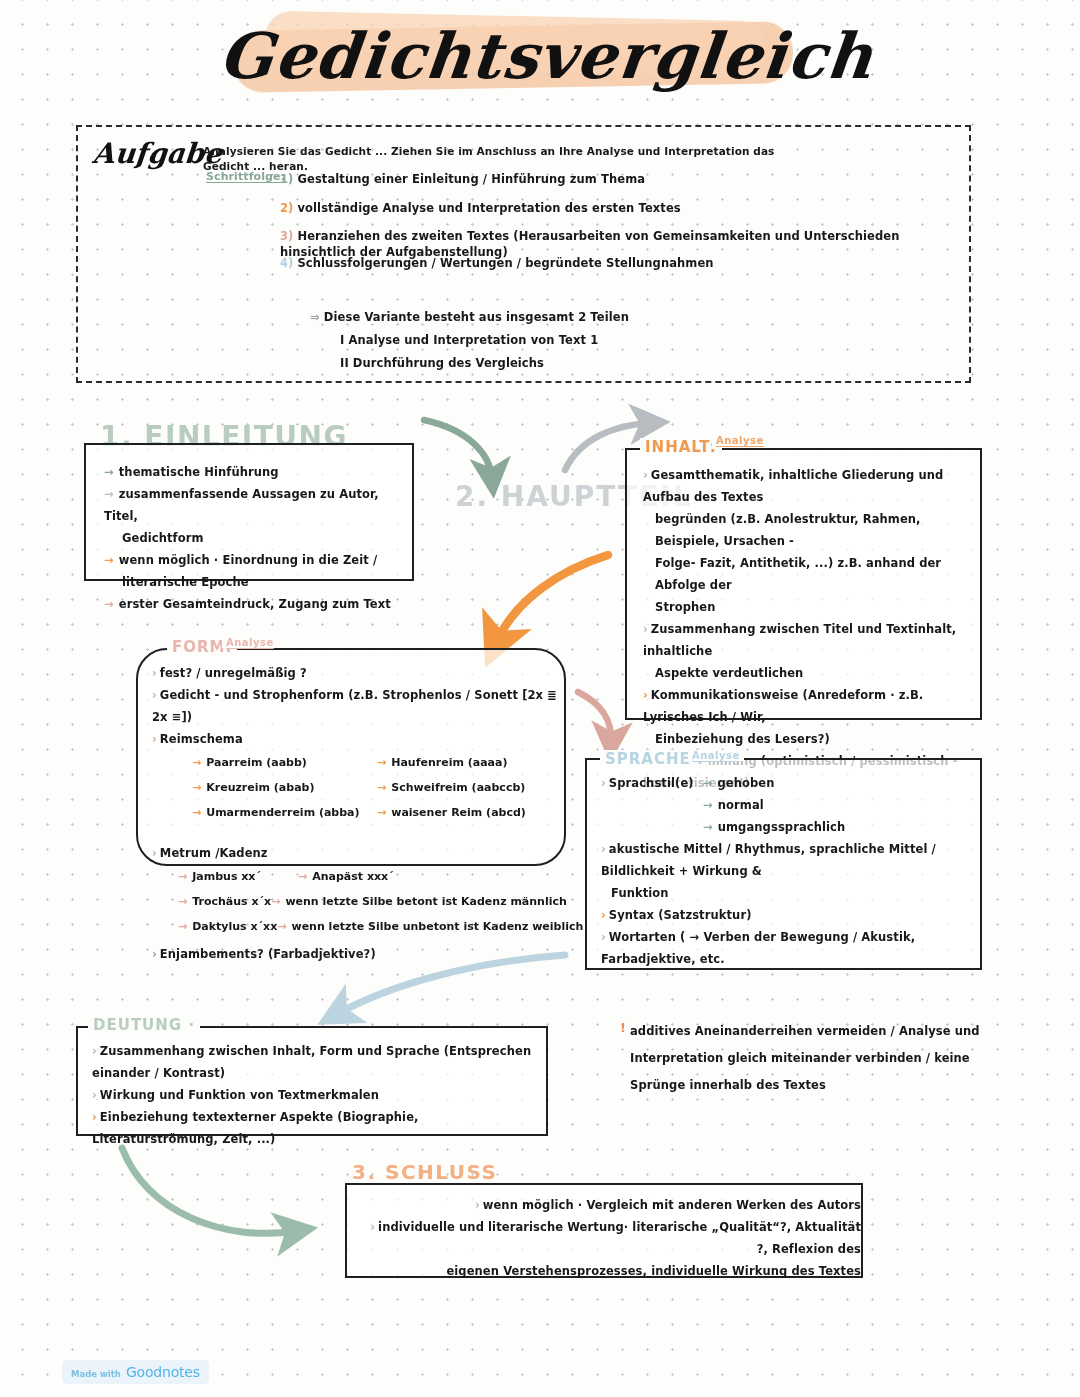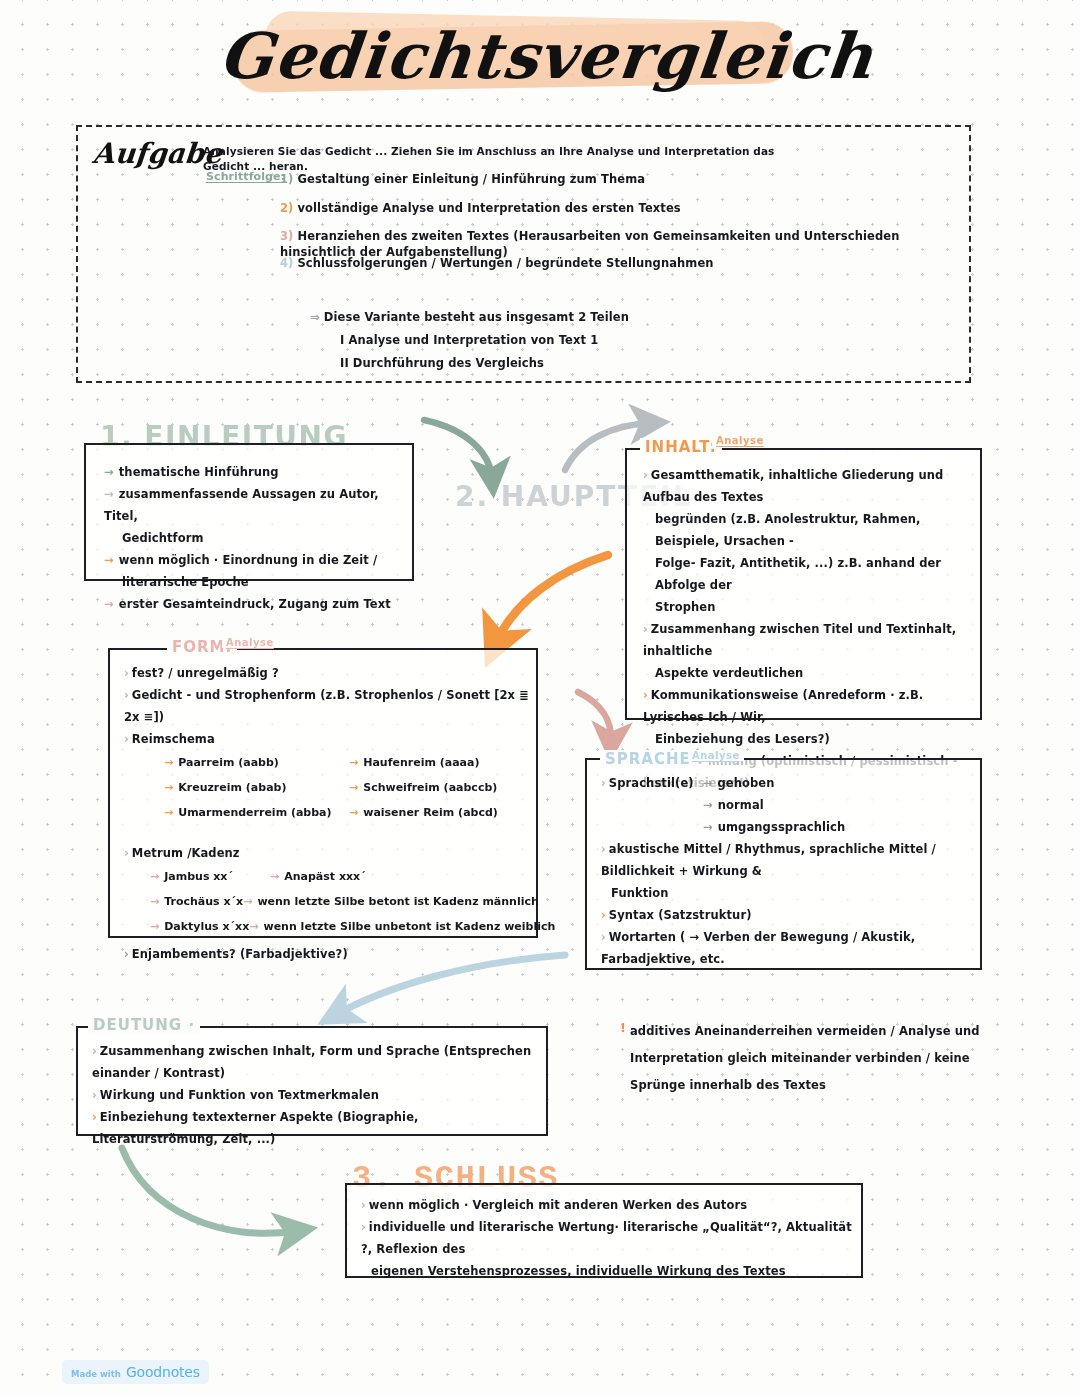--- a/index.html
+++ b/index.html
@@ -83,21 +83,21 @@
   .indent1{padding-left:30px;}
 
   
   .sec-head{
     position:absolute;
     font-family:"DejaVu Sans", sans-serif;
     font-weight:700;letter-spacing:1.5px;
   }
   #h-einleitung{left:100px;top:420px;font-size:28px;color:#b9ccc0;}
   #h-hauptteil{left:455px;top:480px;font-size:28px;color:#cdd2d4;letter-spacing:2px;}
-  #h-schluss{left:352px;top:1160px;font-size:32px;color:#f3b183;font-family:Liberation Mono, monospace;}
+  #h-schluss{left:352px;top:1160px;font-size:20px;color:#f3b183;}
 
   
   .box{
     position:absolute;box-sizing:border-box;
     border:2px solid #1d1f22;background:rgba(255,255,255,.72);
   }
   .box-label{
     position:absolute;font-size:15px;font-weight:700;letter-spacing:1px;
     background:#fdfdfc;padding:0 5px;
   }
@@ -116,21 +116,21 @@
   .ar{font-weight:700;margin-right:5px;}
   .ar-green{color:#8aa89a;} .ar-gray{color:#b8bdc2;} .ar-orange{color:#ef9a4e;} .ar-pink{color:#e0a79d;}
 
   
   #box-inhalt{left:625px;top:448px;width:357px;height:272px;}
   #box-inhalt .inner{position:absolute;left:16px;top:14px;width:332px;}
   #lbl-inhalt{left:640px;top:438px;color:#ef9a4e;}
   #sub-inhalt{left:712px;top:435px;color:#f0a566;}
 
   
-  #box-form{left:108px;top:648px;width:430px;height:290px;}
+  #box-form{left:136px;top:648px;width:430px;height:218px;border-radius:31px;}
   #box-form .inner{position:absolute;left:14px;top:12px;width:412px;}
   #lbl-form{left:133px;top:638px;color:#e9b6ae;margin-left:34px;}
   #sub-form{left:222px;top:637px;color:#ebb7ad;}
   .rhyme-cols{display:flex;gap:10px;margin-left:40px;}
   .rcol{width:175px;}
   .rline{font-size:11px;line-height:25px;font-weight:700;color:#16181c;white-space:nowrap;}
   .mcol{width:120px;}
   .metrum-row{display:flex;margin-left:26px;}
 
   
@@ -138,21 +138,21 @@
   #box-sprache .inner{position:absolute;left:14px;top:12px;width:378px;}
   #lbl-sprache{left:600px;top:750px;color:#b6d4e3;}
   #sub-sprache{left:688px;top:750px;color:#b6d4e3;}
 
   
   #box-deutung{left:76px;top:1026px;width:472px;height:110px;}
   #box-deutung .inner{position:absolute;left:14px;top:12px;width:452px;}
   #lbl-deutung{left:88px;top:1016px;color:#b9ccc0;}
 
   
-  #box-schluss{left:345px;top:1183px;width:518px;height:95px;}
+  #box-schluss{left:345px;top:1183px;width:518px;height:95px;text-align:right;}
   #box-schluss .inner{position:absolute;left:14px;top:9px;width:500px;}
 
   
   #warn-note{position:absolute;left:630px;top:1018px;width:350px;}
   #warn-note .wline{font-size:11.5px;line-height:27px;font-weight:700;color:#16181c;}
   #warn-mark{position:absolute;left:620px;top:1020px;font-size:13px;font-weight:700;color:#f09050;}
 
   
   #watermark{
     position:absolute;left:62px;top:1360px;

